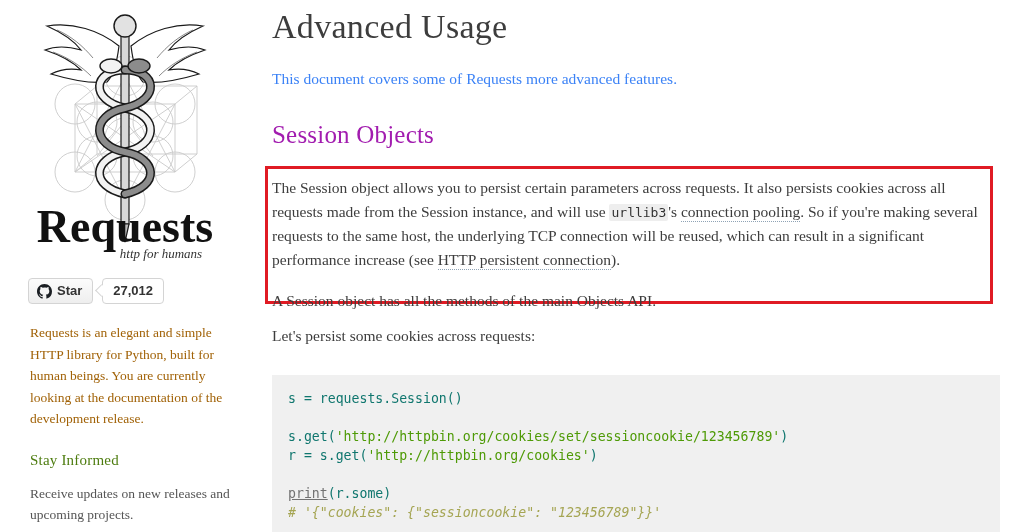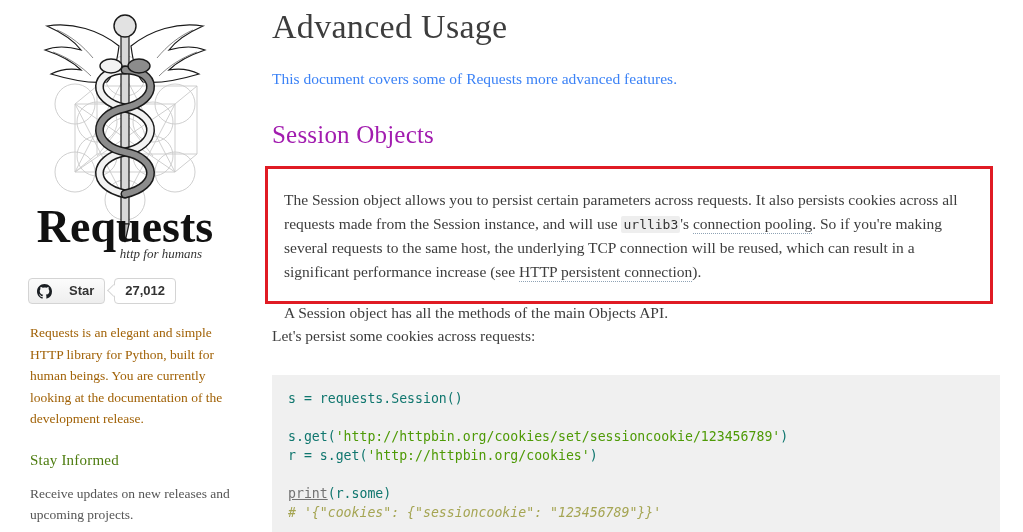--- a/index.html
+++ b/index.html
@@ -61,21 +61,21 @@
   .gh-star-row {
     margin: 12px 0 0 28px;
     display: flex;
     align-items: stretch;
     height: 26px;
     font-family: "Liberation Sans", sans-serif;
   }
   .gh-btn {
     display: flex;
     align-items: center;
-    gap: 17px;
+    gap: 5px;
     padding: 0 10px 0 8px;
     border: 1px solid #d4d4d4;
     border-radius: 4px;
     background: linear-gradient(to bottom, #fcfcfc 0%, #eeeeee 100%);
     font-size: 13px;
     font-weight: bold;
     color: #333333;
     line-height: 24px;
     box-sizing: border-box;
     height: 26px;
@@ -181,21 +181,21 @@
     pointer-events: none;
   }
 
   .session-block {
     position: absolute;
     left: 0;
     top: 176px;
     width: 716px;
   }
   .session-block p {
-    margin: 12px;
+    margin: 0;
     font-size: 15.5px;
     line-height: 23.6px;
     color: #3d3d3d;
   }
   .session-block p + p { margin-top: 18px; }
 
   code.inline {
     font-family: "DejaVu Sans Mono", "Liberation Mono", monospace;
     font-size: 13px;
     background: #eeeeee;

